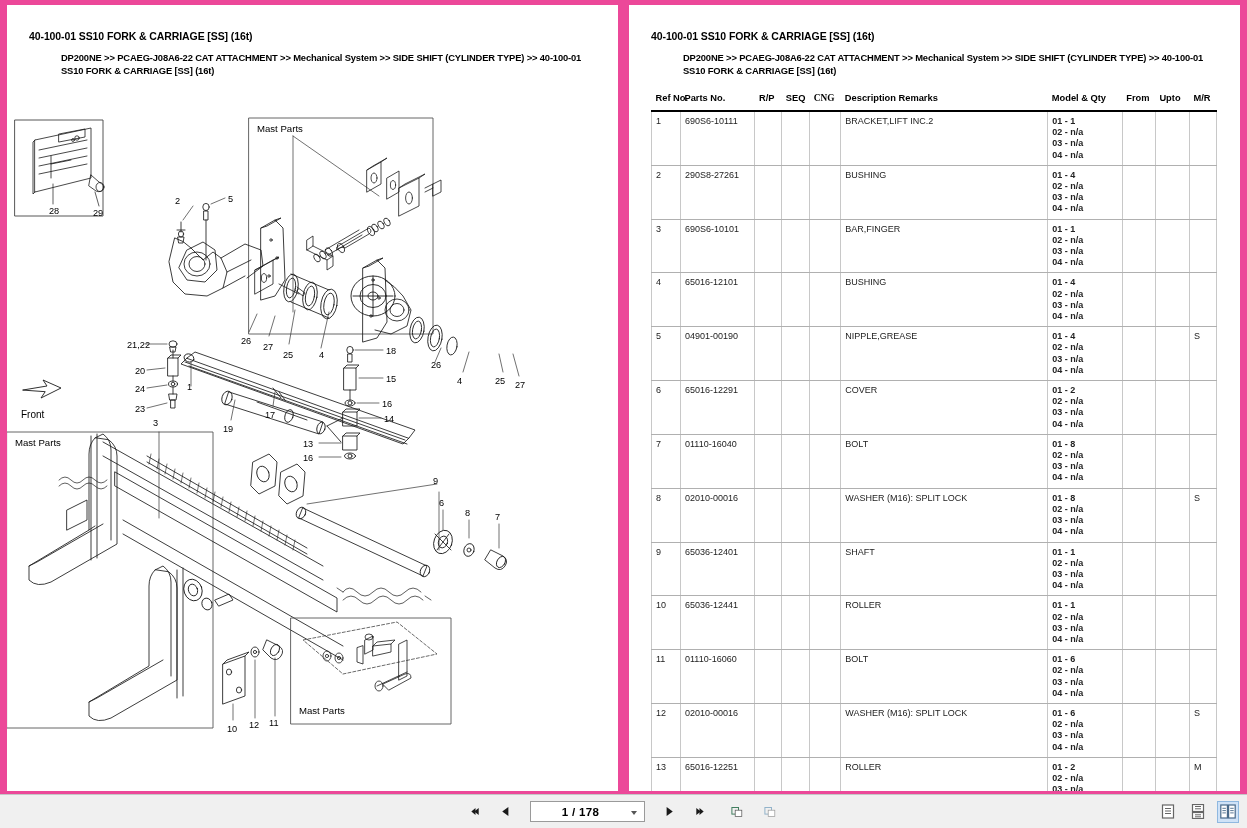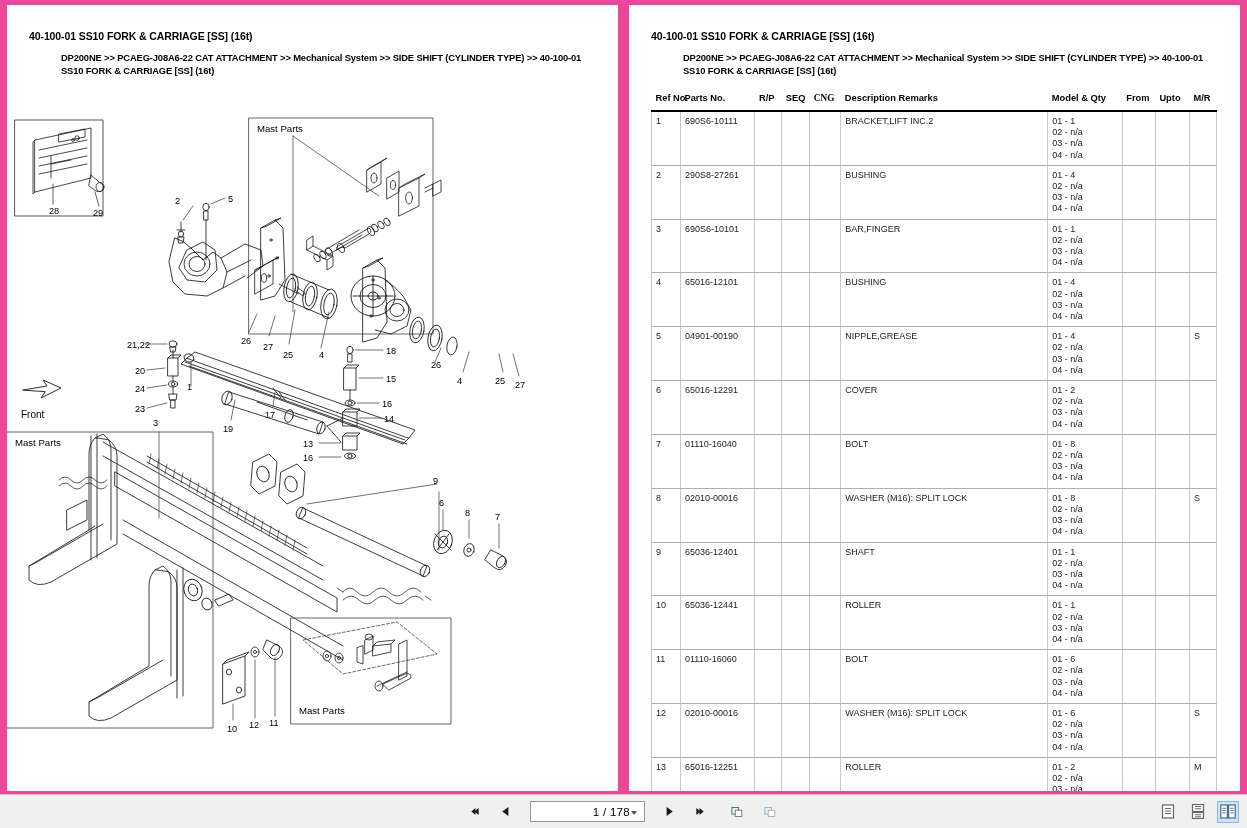--- a/index.html
+++ b/index.html
@@ -55,21 +55,21 @@
     border-bottom: 1px solid #b0b0b0;
     height: 46.5px;
   }
   table.parts td:first-child { border-left: 1px solid #c8c8c8; }
   .c-ref  { width: 28px; }
   .c-part { width: 72px; }
   .c-rp   { width: 26px; }
   .c-seq  { width: 27px; }
   .c-cng  { width: 30px; font-family: Liberation Serif, serif; }
   .c-desc { width: 200px; margin-top: 7px; }
-  .c-mq   { width: 72px; }
+  .c-mq   { width: 72px; font-weight: bold; }
   .c-from { width: 32px; }
   .c-upto { width: 33px; }
   .c-mr   { width: 26px; }
   th.c-rp, th.c-seq, th.c-cng { text-align: center; padding-left: 0; }
   .qty-line { display:block; line-height: 11.2px; white-space: nowrap; }
 
   
   #toolbar {
     position: absolute; left: 0; top: 794px; width: 1247px; height: 34px;
     background: #f0f0f0; border-top: 1px solid #c6c6c6;
@@ -80,22 +80,22 @@
     width: 21px; height: 21px; display: flex; align-items: center;
     justify-content: center; background: transparent; border: 0; cursor: pointer;
   }
   .tb-btn svg { display: block; }
   #page-box {
     width: 115px; height: 21px; background: #fff; border: 1px solid #9a9a9a;
     display: flex; align-items: center; position: relative;
     margin: 0 5px;
   }
   #page-num {
-    flex: 1; text-align: right; font-size: 11.5px; color: #000;
-    padding-right: 14px; letter-spacing: 0.3px;
+    flex: 1; text-align: center; font-size: 11.5px; color: #000;
+    padding-right: 14px; letter-spacing: 0.3px; font-weight: bold;
   }
   #page-caret {
     position: absolute; right: 7px; top: 9px;
     width: 0; height: 0; border-left: 3.5px solid transparent;
     border-right: 3.5px solid transparent; border-top: 4px solid #555;
   }
   #tb-right { position: absolute; right: 8px; display: flex; align-items: center; gap: 8px; }
   .view-btn {
     width: 22px; height: 22px; display: flex; align-items: center;
     justify-content: center; border: 1px solid transparent; cursor: pointer;

